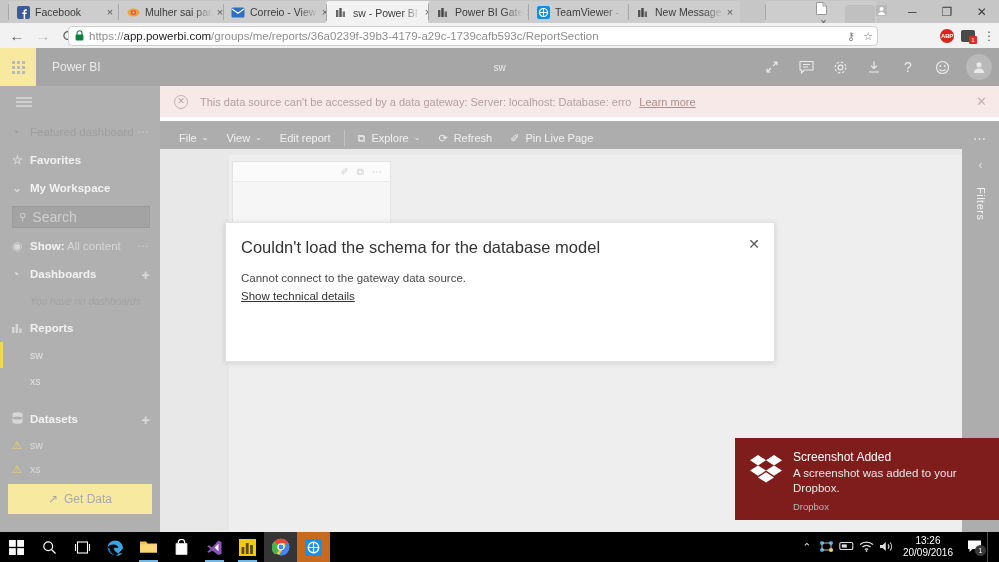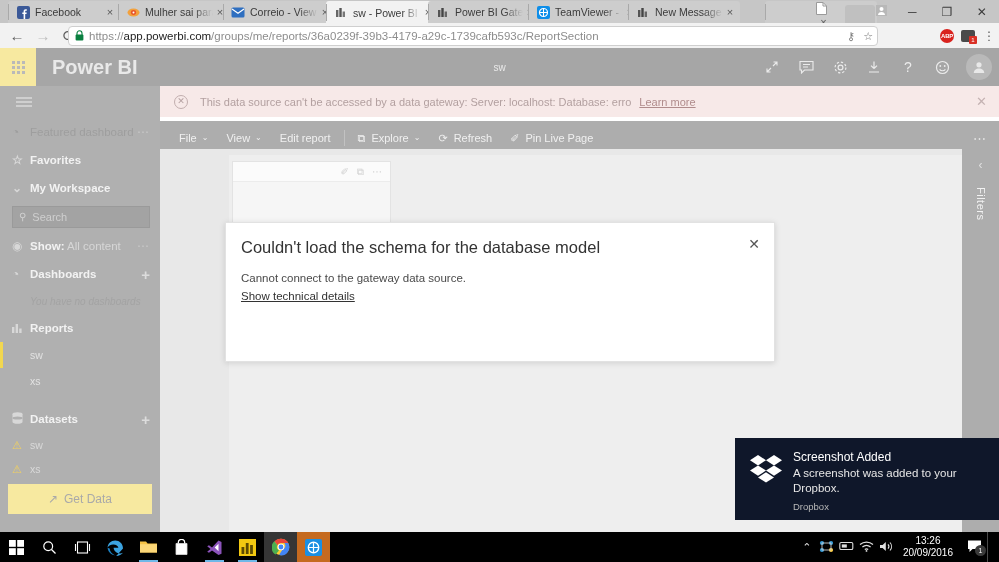--- a/index.html
+++ b/index.html
@@ -112,21 +112,21 @@
   }
   .waffle {
     width: 36px; height: 38px; background: #f7e9a0;
     display: flex; align-items: center; justify-content: center;
   }
   .waffle-grid {
     display: grid; grid-template-columns: repeat(3, 3px); grid-gap: 2px;
   }
   .waffle-grid i { width: 3px; height: 3px; background: #b9b9b9; display: block; }
   .pbi-brand {
-    margin-left: 16px; font-size: 20px; color: #e9e9e9; font-weight: 700;
+    margin-left: 16px; font-size: 12px; color: #e9e9e9; font-weight: 400;
   }
   .pbi-center-title {
     position: absolute; left: 0; right: 0; text-align: center;
     font-size: 10px; color: #eaeaea;
   }
   .pbi-header-actions {
     position: absolute; right: 0; top: 0; height: 38px;
     display: flex; align-items: center;
   }
   .hdr-btn {
@@ -163,21 +163,21 @@
   .sb-row .sb-more { color: #c9c9c9; font-size: 12px; letter-spacing: 1px; line-height: 1; }
   .sb-row.dim { color: #9e9e9e; }
   .sb-row.dim .sb-ico { color: #9e9e9e; }
   .sb-row.section { font-weight: bold; }
   .sb-row .plus { font-size: 15px; color: #dcdcdc; line-height: 1; }
   .sb-search {
     margin: 4px 10px 4px 12px; height: 22px; background: #a3a3a3;
     border: 1px solid #9a9a9a; display: flex; align-items: center; padding: 0 6px;
   }
   .sb-search .mag { font-size: 10px; color: #d2d2d2; margin-right: 6px; line-height: 1; }
-  .sb-search .ph { font-size: 11px; color: #cfcfcf; }
+  .sb-search .ph { font-size: 14px; color: #cfcfcf; }
   .sb-sub {
     height: 26px; display: flex; align-items: center; padding-left: 30px;
     font-size: 10.5px; color: #e2e2e2; position: relative;
   }
   .sb-sub.empty { font-style: italic; color: #a3a3a3; font-size: 10px; }
   .sb-sub.selected:before {
     content: ""; position: absolute; left: 0; top: 0; bottom: 0; width: 3px; background: #f2d74f;
   }
   .sb-ds {
     height: 24px; display: flex; align-items: center; padding-left: 12px;
@@ -273,21 +273,21 @@
   }
   .btn-close {
     margin-left: auto; width: 72px; height: 26px; background: #ffffff;
     border: 2px solid #1a1a1a; font-size: 12px; color: #1a1a1a;
     display: flex; align-items: center; justify-content: center;
   }
 
   
   .toast {
     position: absolute; left: 735px; top: 438px; width: 264px; height: 82px;
-    background: #0f172a; display: flex; padding: 12px 12px 0 14px;
+    background: #7f1d1d; display: flex; padding: 12px 12px 0 14px;
   }
   .dbx-logo { width: 34px; flex: 0 0 34px; margin-top: 4px; }
   .toast-text { margin-left: 10px; }
   .toast-title { color: #ffffff; font-size: 12px; margin-bottom: 2px; }
   .toast-desc { color: #e6e6e6; font-size: 11.5px; line-height: 15px; }
   .toast-app { color: #b8b8b8; font-size: 9.5px; margin-top: 5px; }
 
   
   .taskbar {
     position: absolute; left: 0; bottom: 0; width: 999px; height: 30px;

